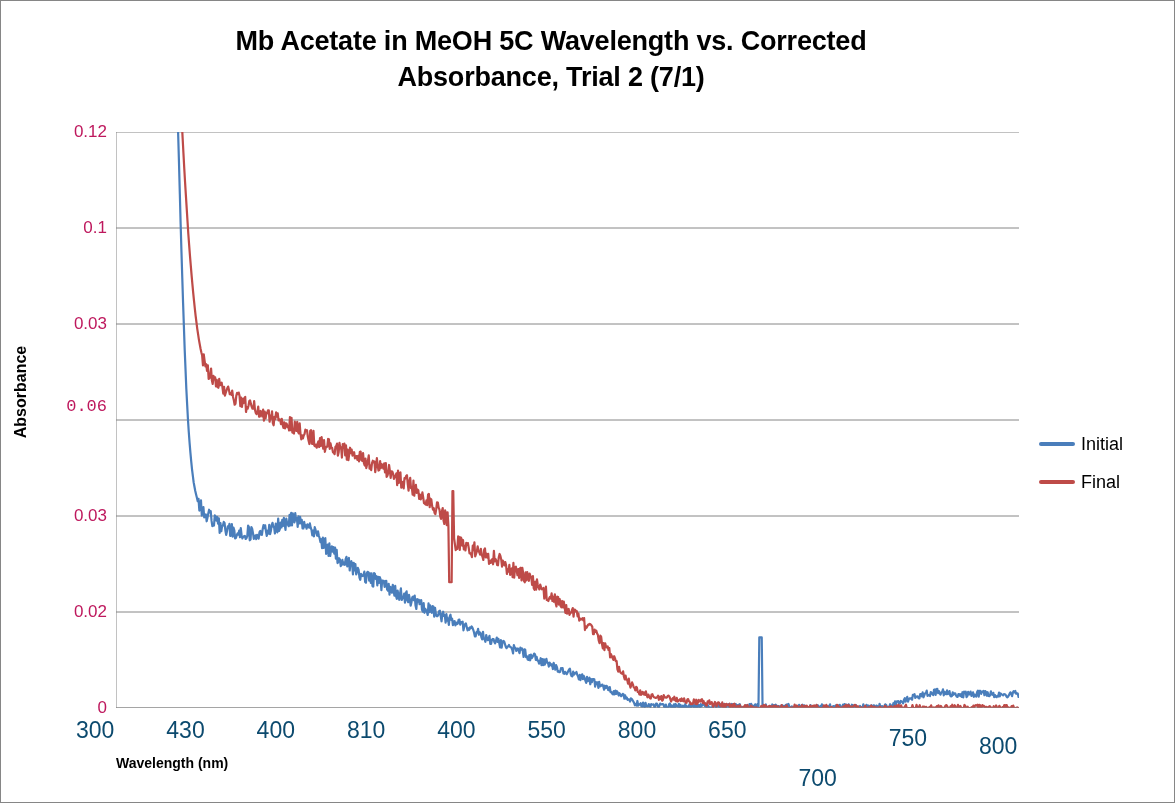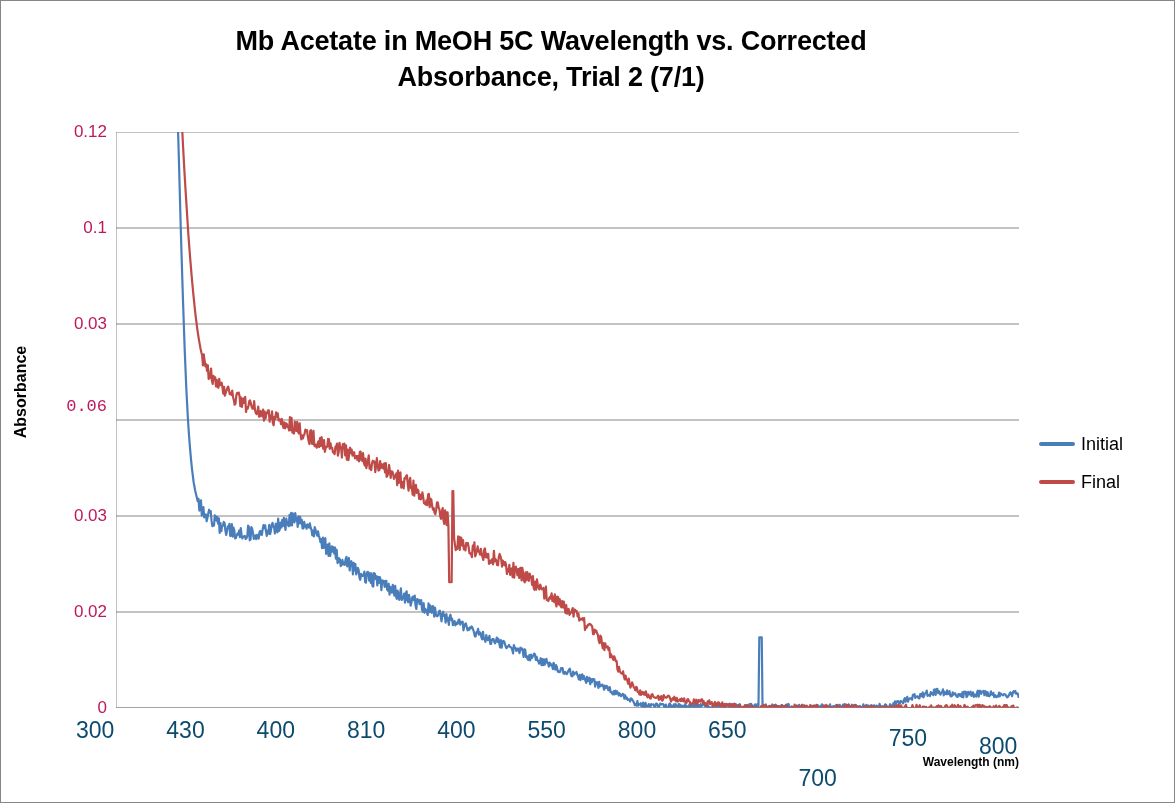--- a/index.html
+++ b/index.html
@@ -73,22 +73,22 @@
     margin-left: -40px;
     text-align: left;
     font-size: 23px;
     color: #0c4a6e;
   }
   #x-axis-title {
     position: absolute;
     left: 115px;
     top: 754px;
     width: 903px;
-    text-align: right;
-    font-size: 12px;
+    text-align: left;
+    font-size: 14px;
     font-weight: bold;
     color: #000000;
   }
   #y-axis-title {
     position: absolute;
     left: -45px;
     top: 382px;
     width: 130px;
     text-align: center;
     font-size: 16px;

